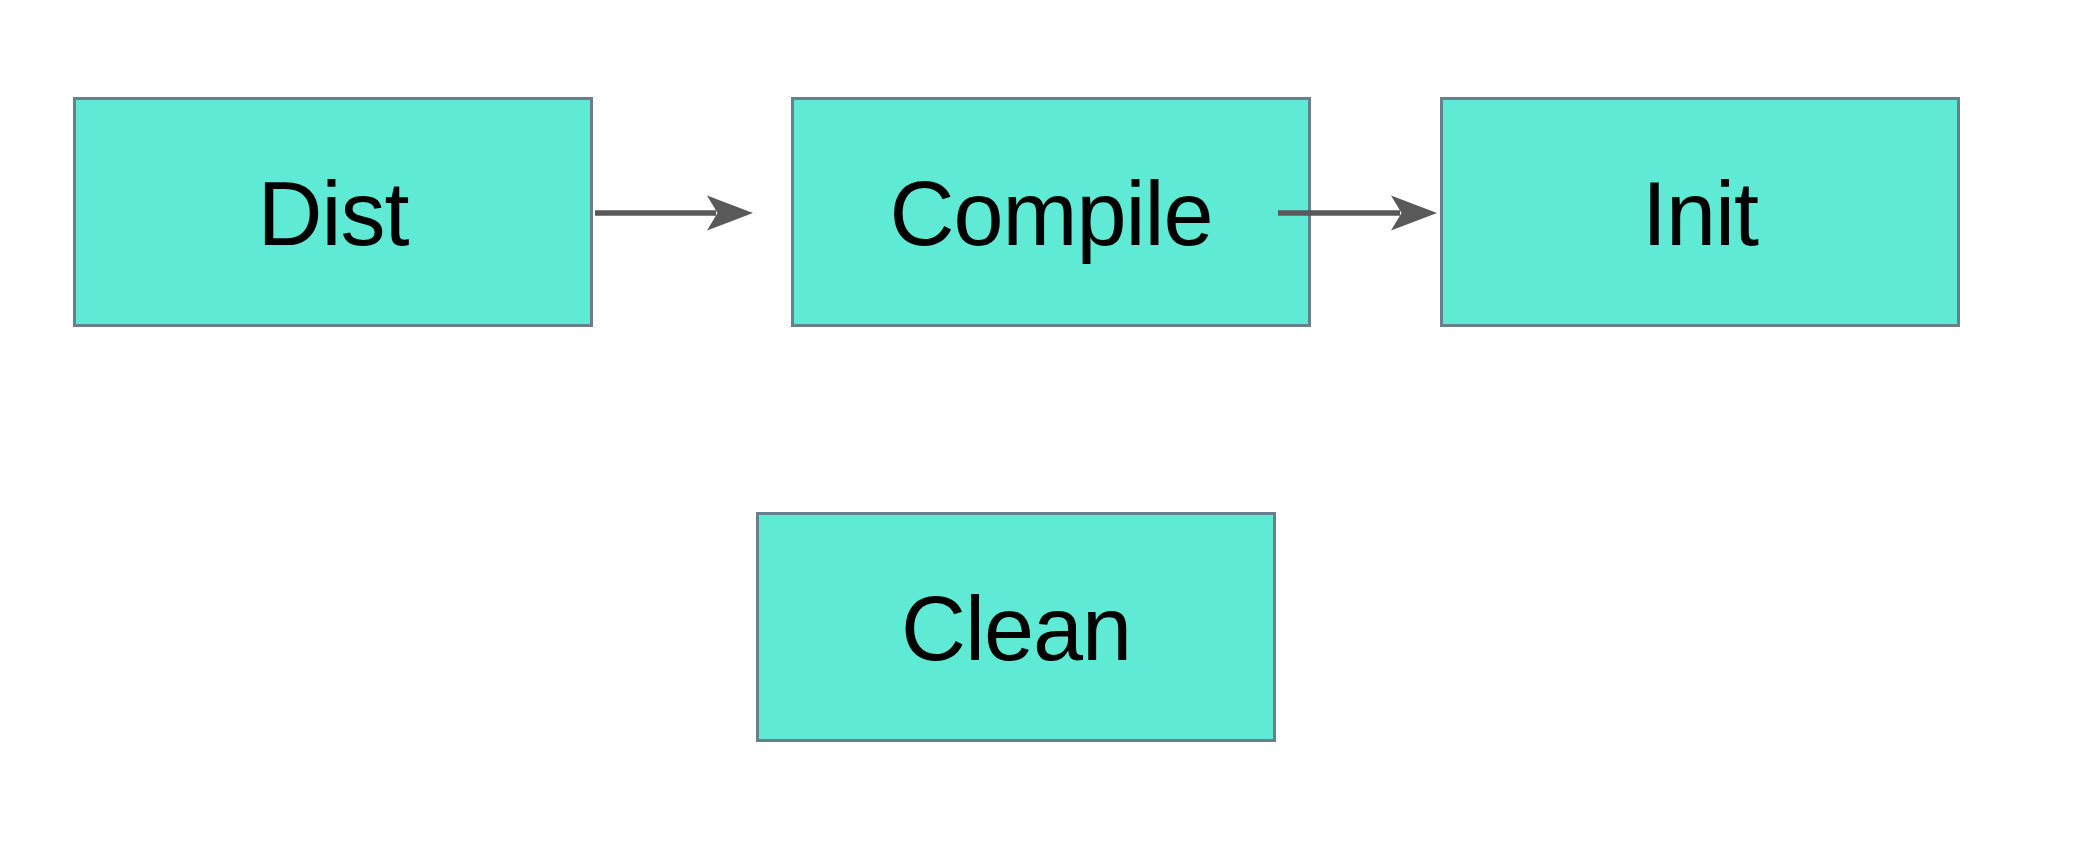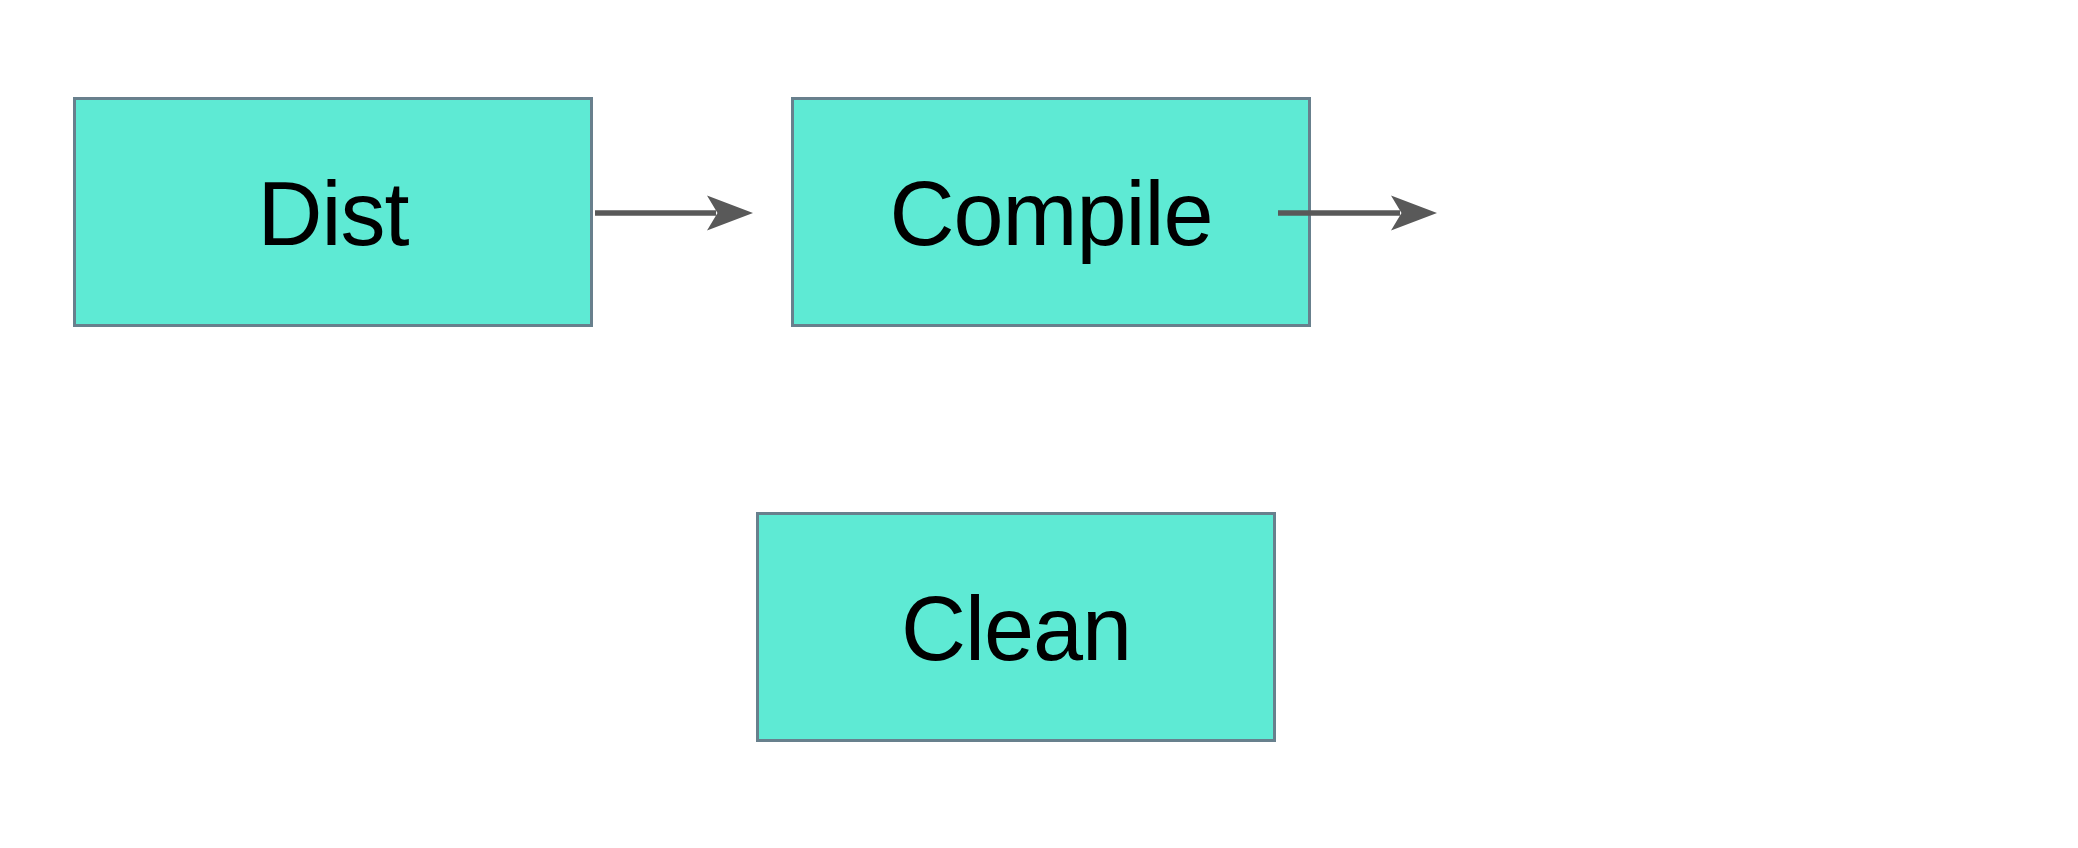--- a/index.html
+++ b/index.html
@@ -52,20 +52,23 @@
 <div class="canvas">
 
   <div class="node node-dist">
     <span class="node-label">Dist</span>
   </div>
 
   <div class="node node-compile">
     <span class="node-label">Compile</span>
   </div>
 
+  <div class="node node-init">
+    <span class="node-label">Init</span>
+  </div>
 
   <div class="node node-clean">
     <span class="node-label">Clean</span>
   </div>
 
   <svg class="edges-layer" viewBox="0 0 2078 848" xmlns="http://www.w3.org/2000/svg" aria-hidden="true">
     <g>
       <line x1="595" y1="213" x2="716" y2="213" stroke="#595959" stroke-width="5.5"></line>
       <polygon points="753,213 707,195.5 717.5,213 707,230.5" fill="#595959"></polygon>
     </g>

